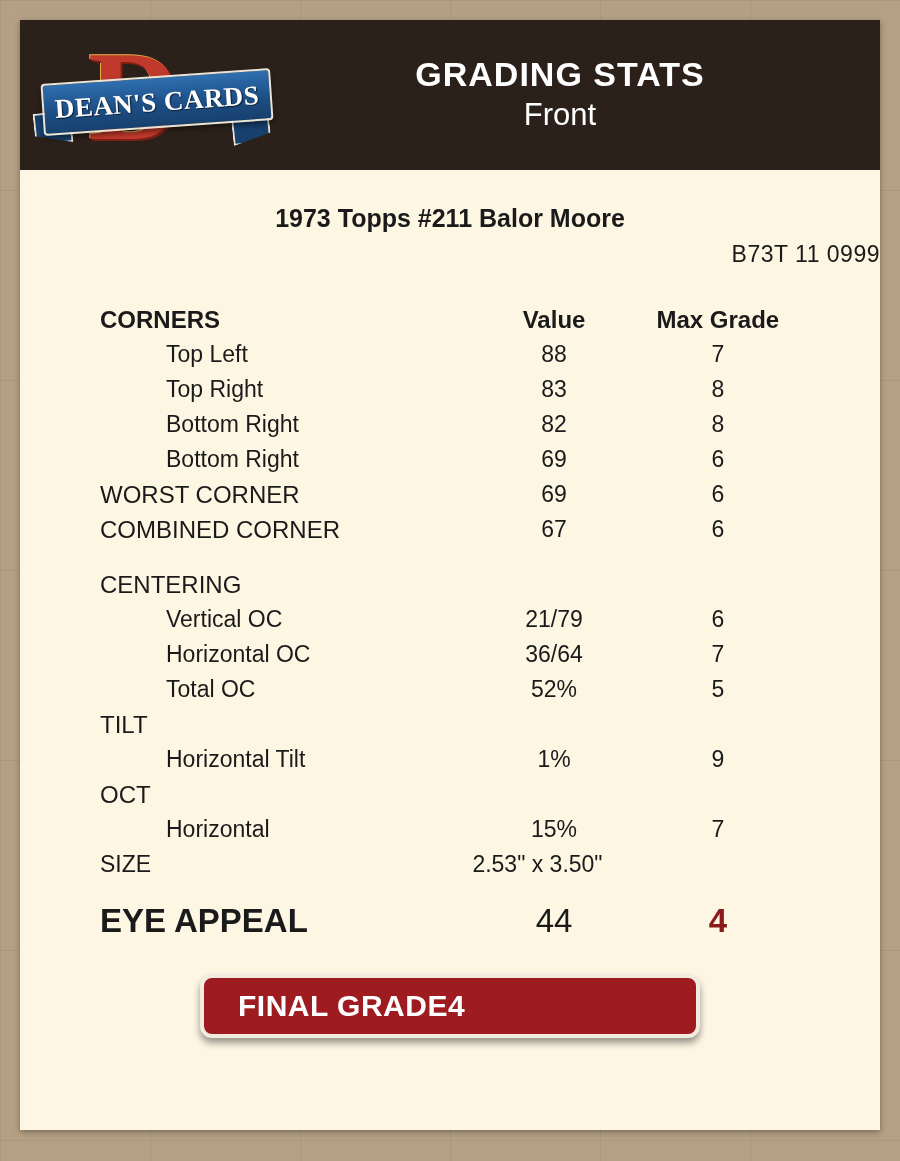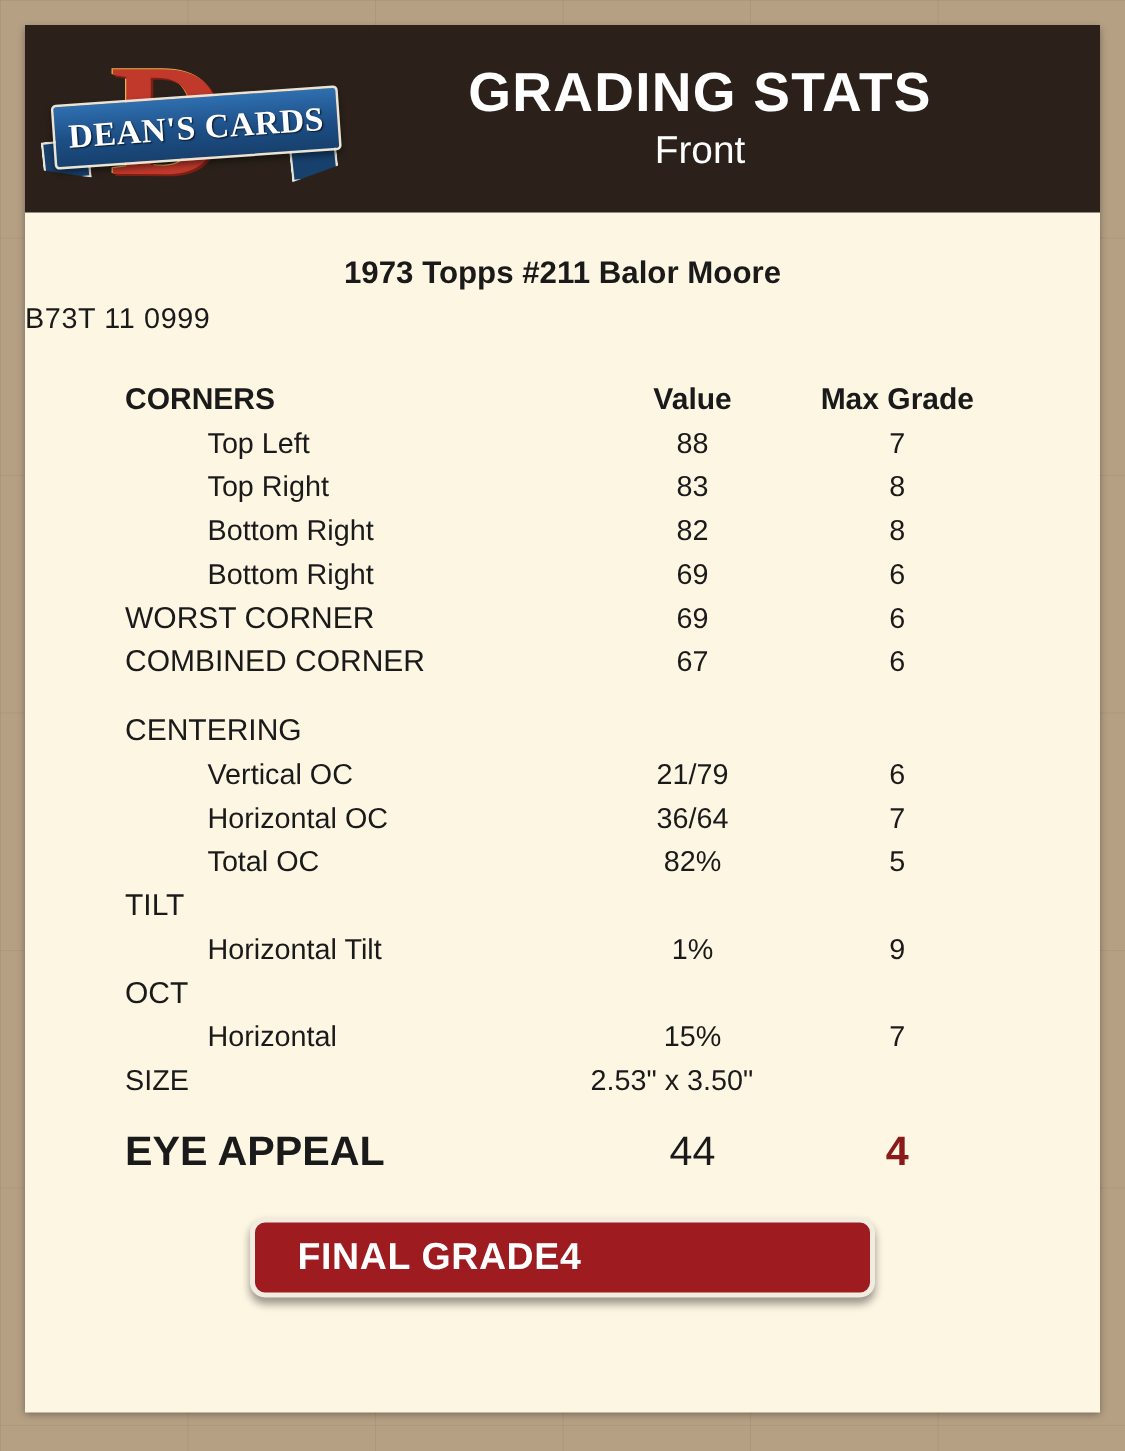--- a/index.html
+++ b/index.html
@@ -99,21 +99,21 @@
   .logo-tail-l { left: 14px; clip-path: polygon(0 0, 100% 0, 100% 100%, 0 70%); transform: rotate(-6deg); }
   .logo-tail-r { right: 10px; clip-path: polygon(0 0, 100% 0, 100% 70%, 0 100%); transform: rotate(-6deg); }
 
   .header-titles {
     flex: 1;
     text-align: center;
     color: #ffffff;
     padding-right: 40px;
   }
   .header-title {
-    font-size: 44px;
+    font-size: 34px;
     font-weight: bold;
     letter-spacing: 1px;
     line-height: 1.05;
   }
   .header-subtitle {
     font-size: 31px;
     font-weight: normal;
     margin-top: 4px;
   }
 
@@ -121,21 +121,21 @@
   .content {
     padding: 34px 0 0 0;
   }
   .card-title {
     text-align: center;
     font-size: 25px;
     font-weight: bold;
     color: #1a1a1a;
   }
   .card-serial {
-    text-align: left;
+    text-align: right;
     font-size: 23px;
     color: #1a1a1a;
     margin-top: 8px;
     letter-spacing: 0.5px;
   }
 
   table.stats {
     margin: 34px auto 0 auto;
     width: 700px;
     border-collapse: collapse;
@@ -270,21 +270,21 @@
             <td class="value">21/79</td>
             <td class="max">6</td>
           </tr>
           <tr class="sub">
             <td class="label">Horizontal OC</td>
             <td class="value">36/64</td>
             <td class="max">7</td>
           </tr>
           <tr class="sub">
             <td class="label">Total OC</td>
-            <td class="value">82%</td>
+            <td class="value">52%</td>
             <td class="max">5</td>
           </tr>
           <tr class="section">
             <td class="label">TILT</td>
             <td class="value"></td>
             <td class="max"></td>
           </tr>
           <tr class="sub">
             <td class="label">Horizontal Tilt</td>
             <td class="value">1%</td>

